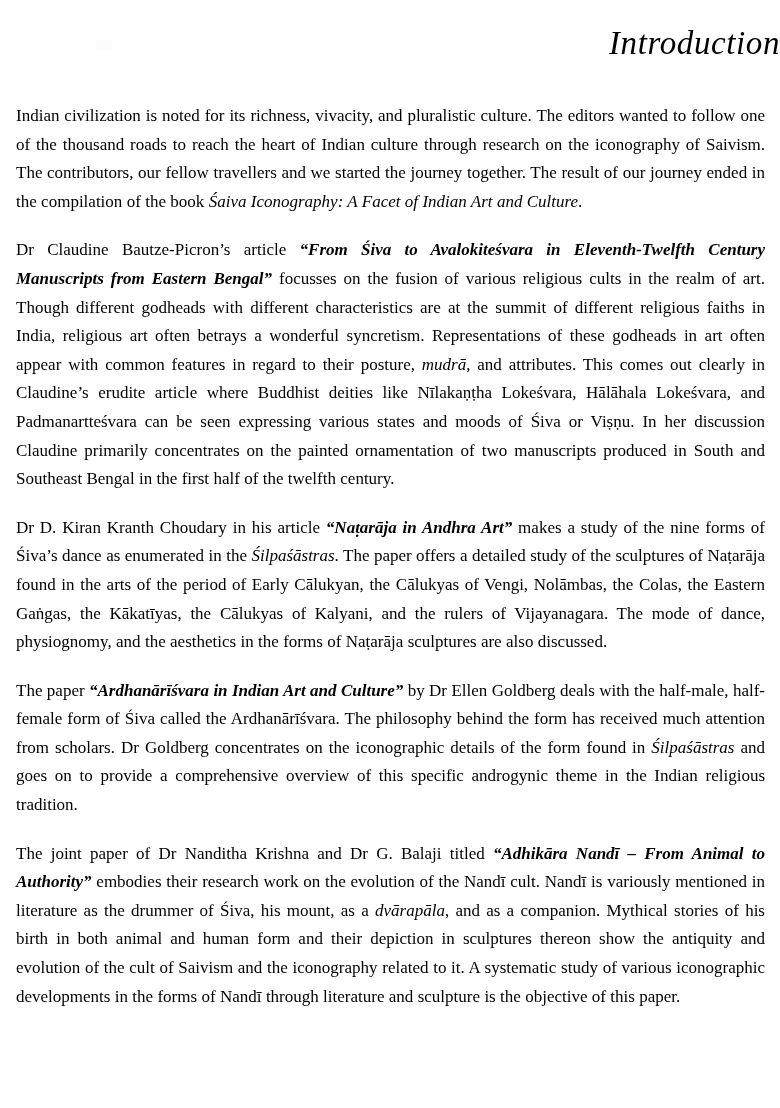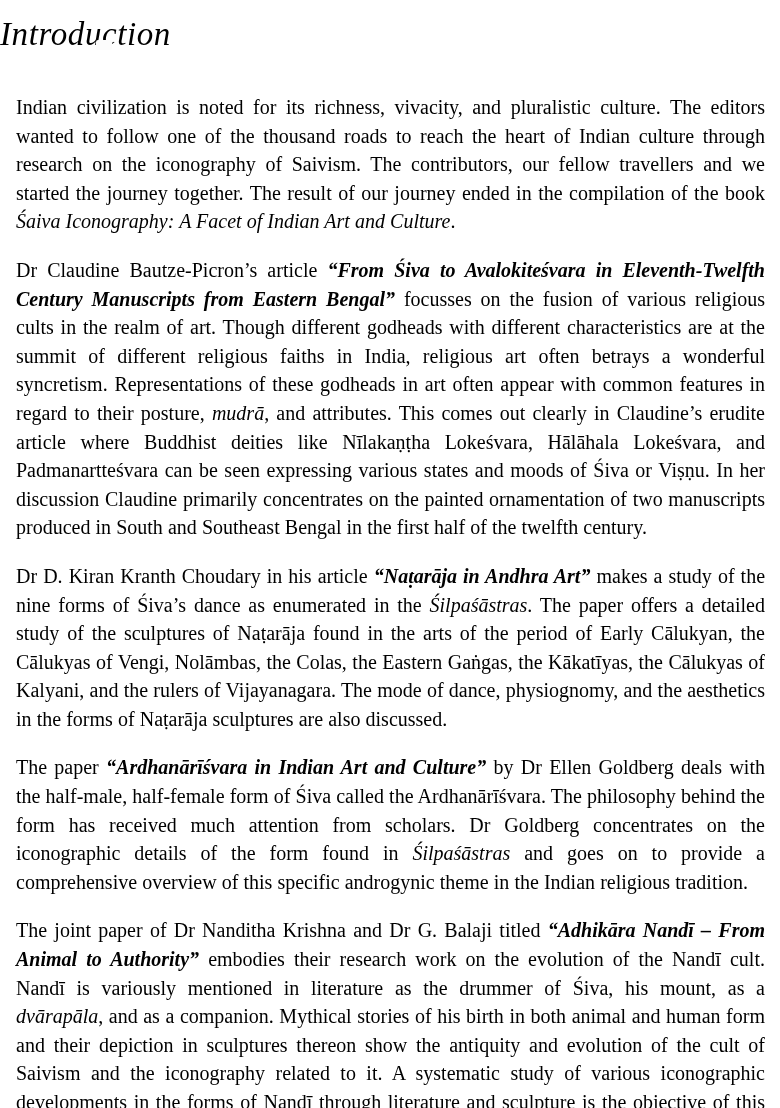--- a/index.html
+++ b/index.html
@@ -29,37 +29,37 @@
     left: 96px;
     top: 40px;
     width: 16px;
     height: 10px;
     background: #fcfcfc;
     border-radius: 2px;
     pointer-events: none;
   }
   .page-title {
     margin: 0;
-    padding-top: 18px;
-    text-align: left;
+    padding-top: 27px;
+    text-align: right;
     font-family: "Liberation Serif", "DejaVu Serif", serif;
     font-style: italic;
     font-weight: 400;
     font-size: 33px;
     letter-spacing: 0.6px;
     line-height: 1.0;
   }
   .body-block {
     margin-top: 42px;
     padding-left: 16px;
     padding-right: 15px;
   }
   p.para {
     margin: 0 0 20px 0;
-    font-size: 20px;
+    font-size: 17px;
     line-height: 28.6px;
     text-align: justify;
     text-justify: inter-word;
     word-spacing: 0.1px;
     hyphens: none;
   }
   p.para:last-child {
     margin-bottom: 0;
   }
   

